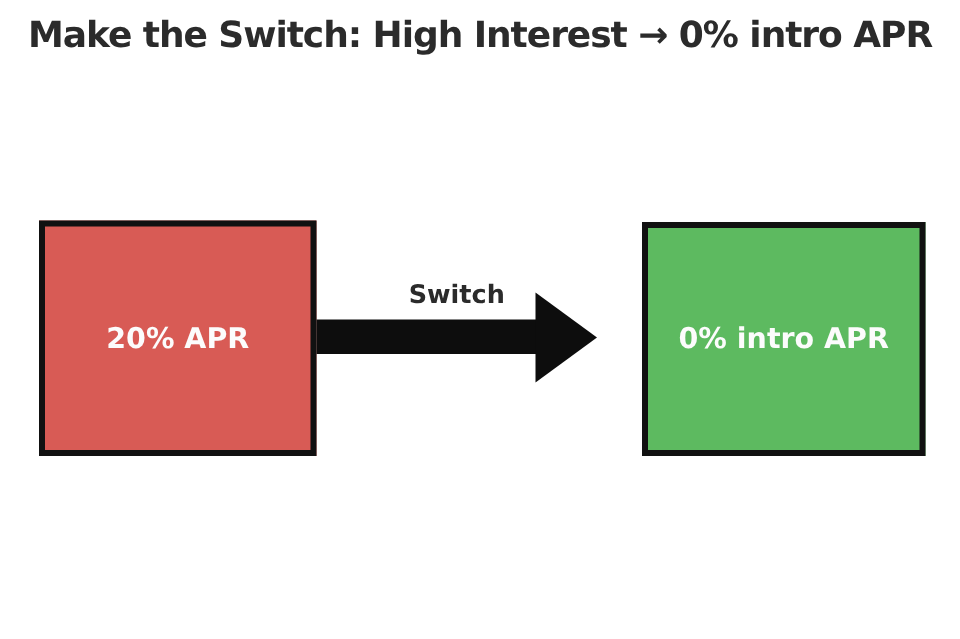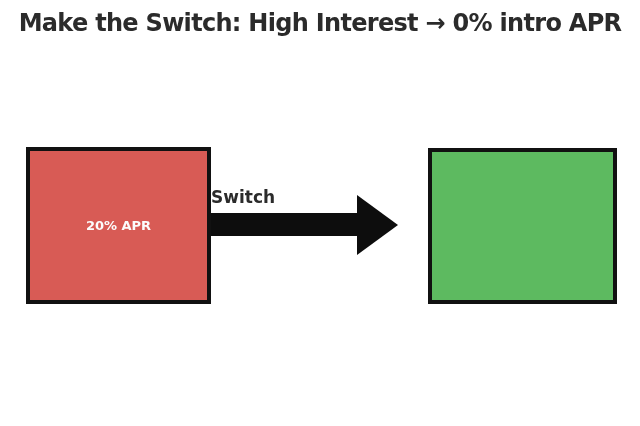--- a/index.html
+++ b/index.html
@@ -45,21 +45,21 @@
   }
   .card-new {
     left: 428px;
     top: 148px;
     width: 189px;
     height: 156px;
     background: var(--new-card-fill, #5dba60);
   }
   .card-text {
     color: var(--card-text, #fcfcfc);
-    font-size: 13px;
+    font-size: 19px;
     font-weight: bold;
     line-height: 26px;
     white-space: nowrap;
   }
   .arrow-stem {
     position: absolute;
     left: 211px;
     top: 213px;
     width: 147px;
     height: 23px;
@@ -73,20 +73,21 @@
     height: 0;
     border-top: 30px solid transparent;
     border-bottom: 30px solid transparent;
     border-left: 41px solid var(--arrow, #0d0d0d);
   }
   .arrow-label {
     position: absolute;
     left: 211px;
     top: 187px;
     width: 187px;
+    text-align: center;
     font-size: 17px;
     font-weight: bold;
     color: var(--title-text, #2b2b2b);
   }
 </style>
 </head>
 <body>
 
 <div class="stage">
 
@@ -97,16 +98,17 @@
       <div>20% APR</div>
     </div>
   </div>
 
   <div class="arrow-label">Switch</div>
   <div class="arrow-stem"></div>
   <div class="arrow-head"></div>
 
   <div class="card card-new">
     <div class="card-text">
+      <div>0% intro APR</div>
     </div>
   </div>
 
 </div>
 
 </body></html>

